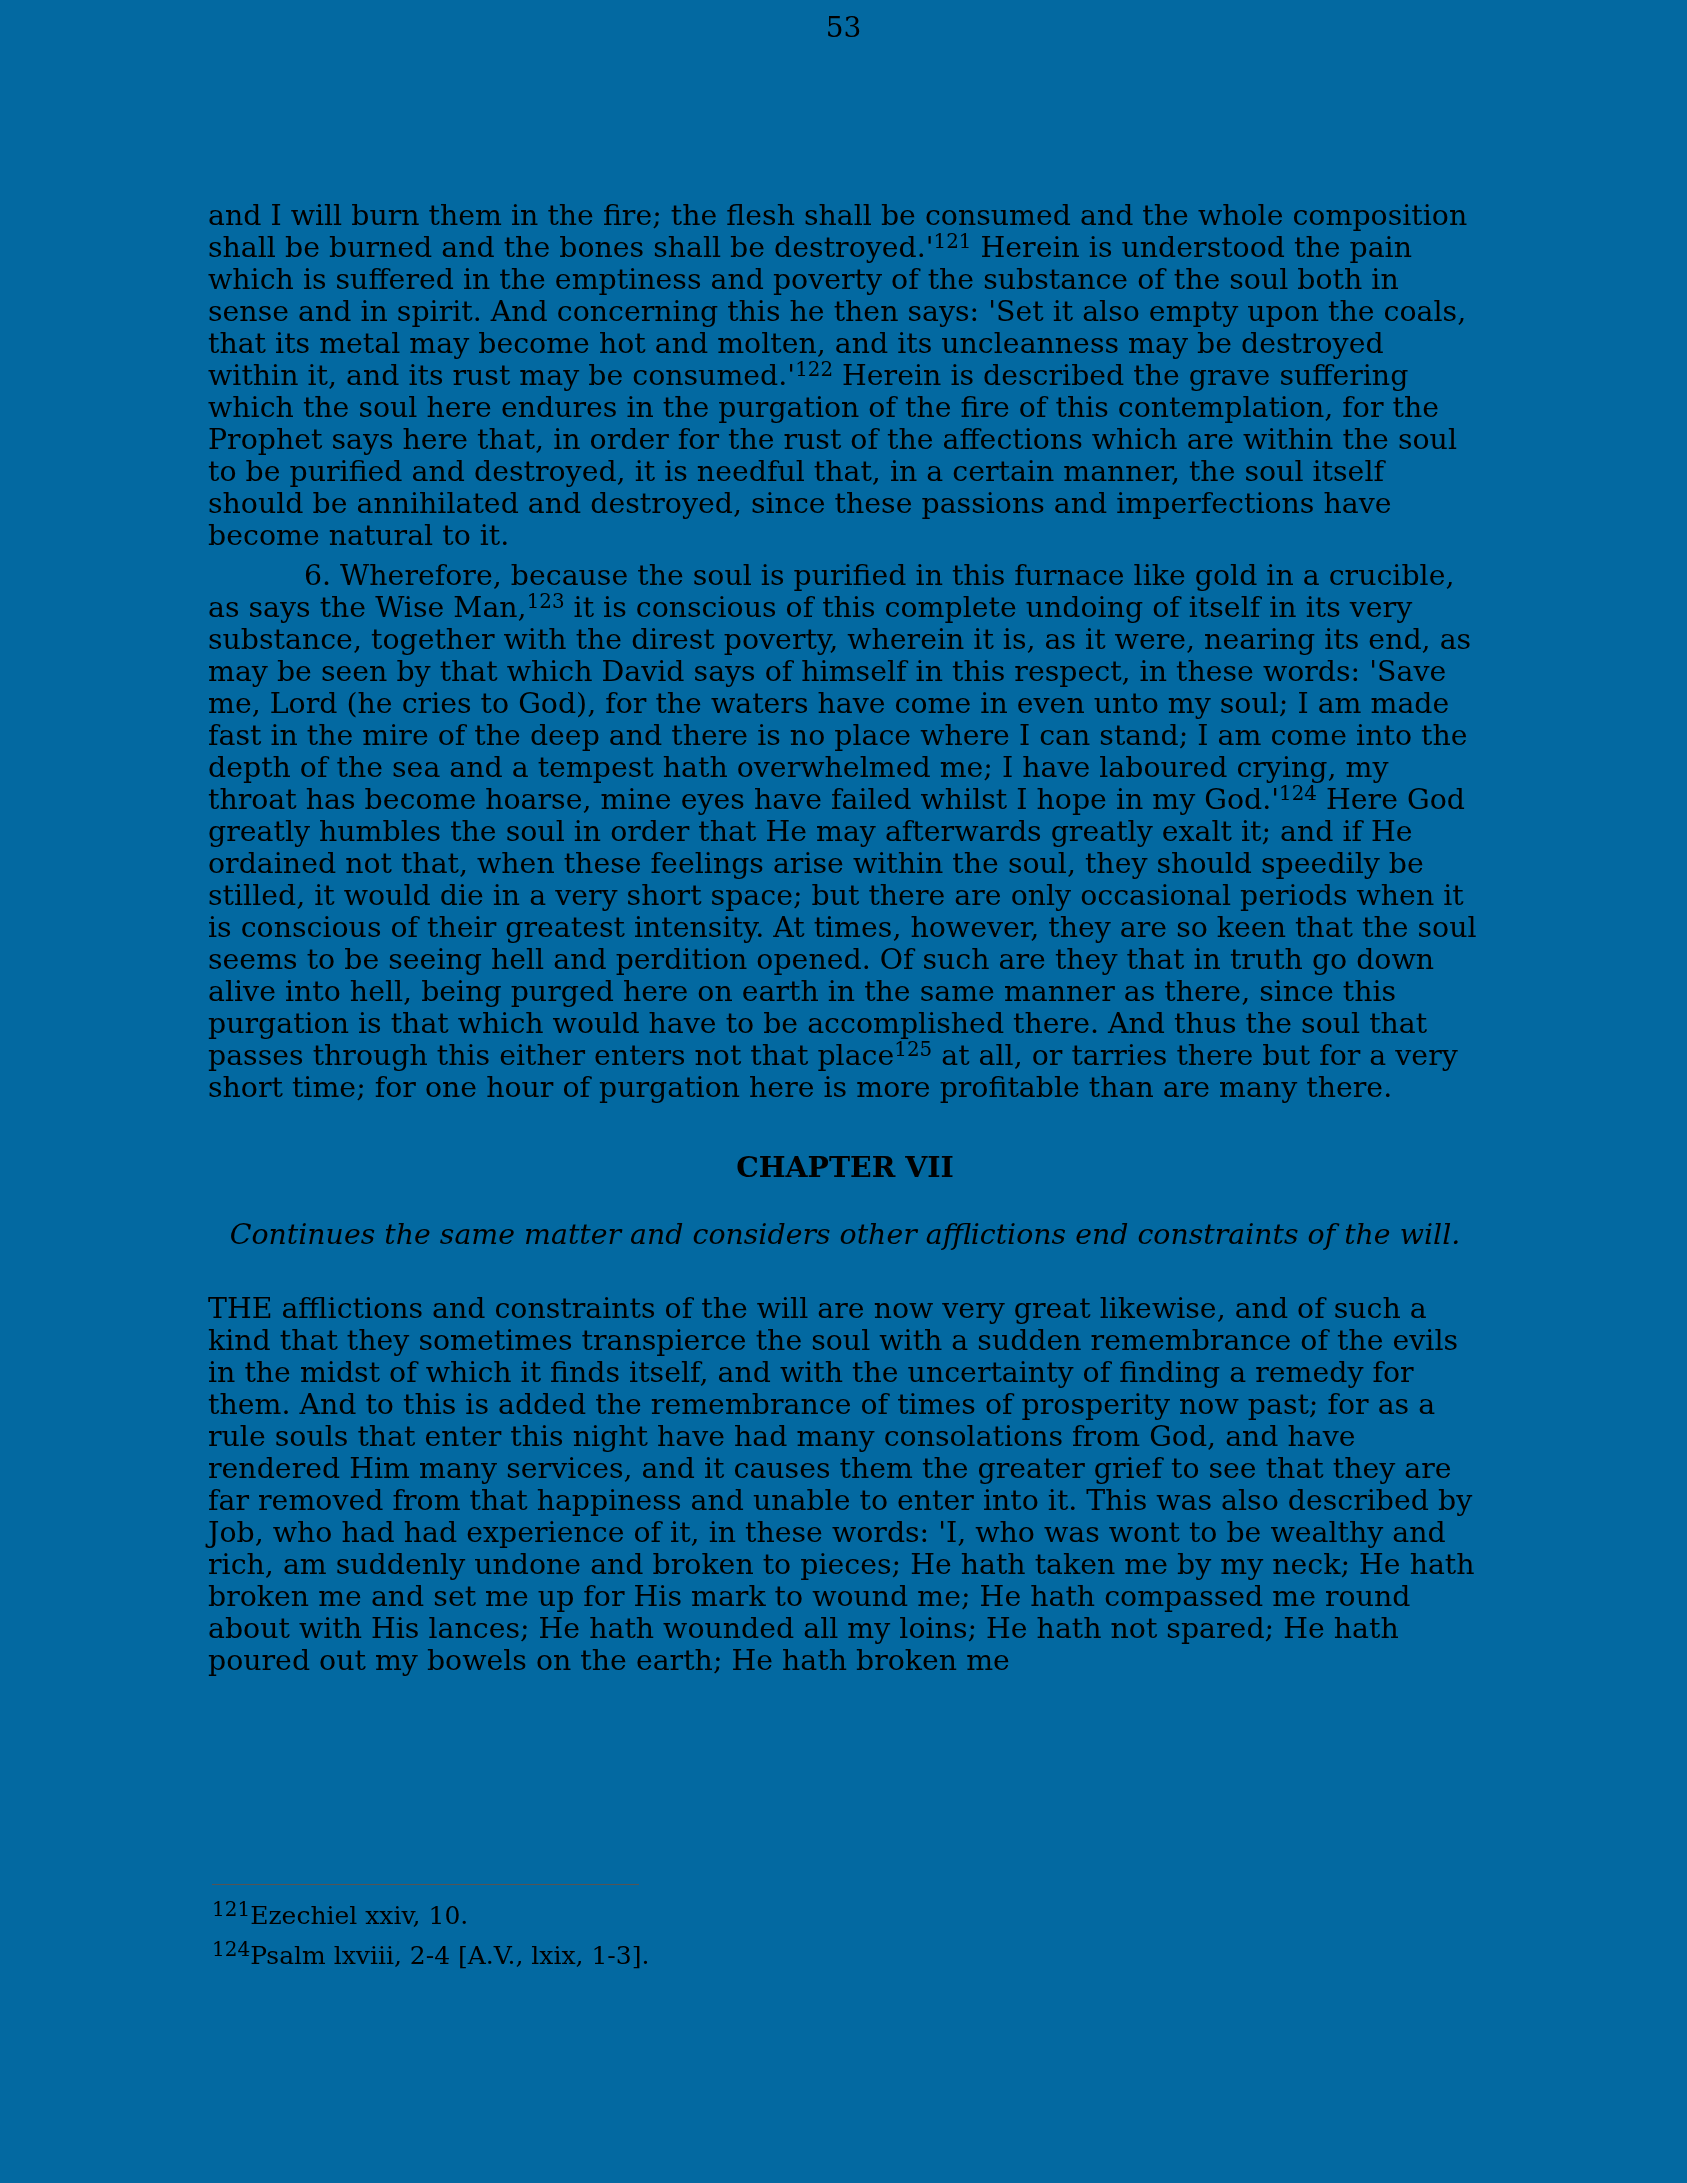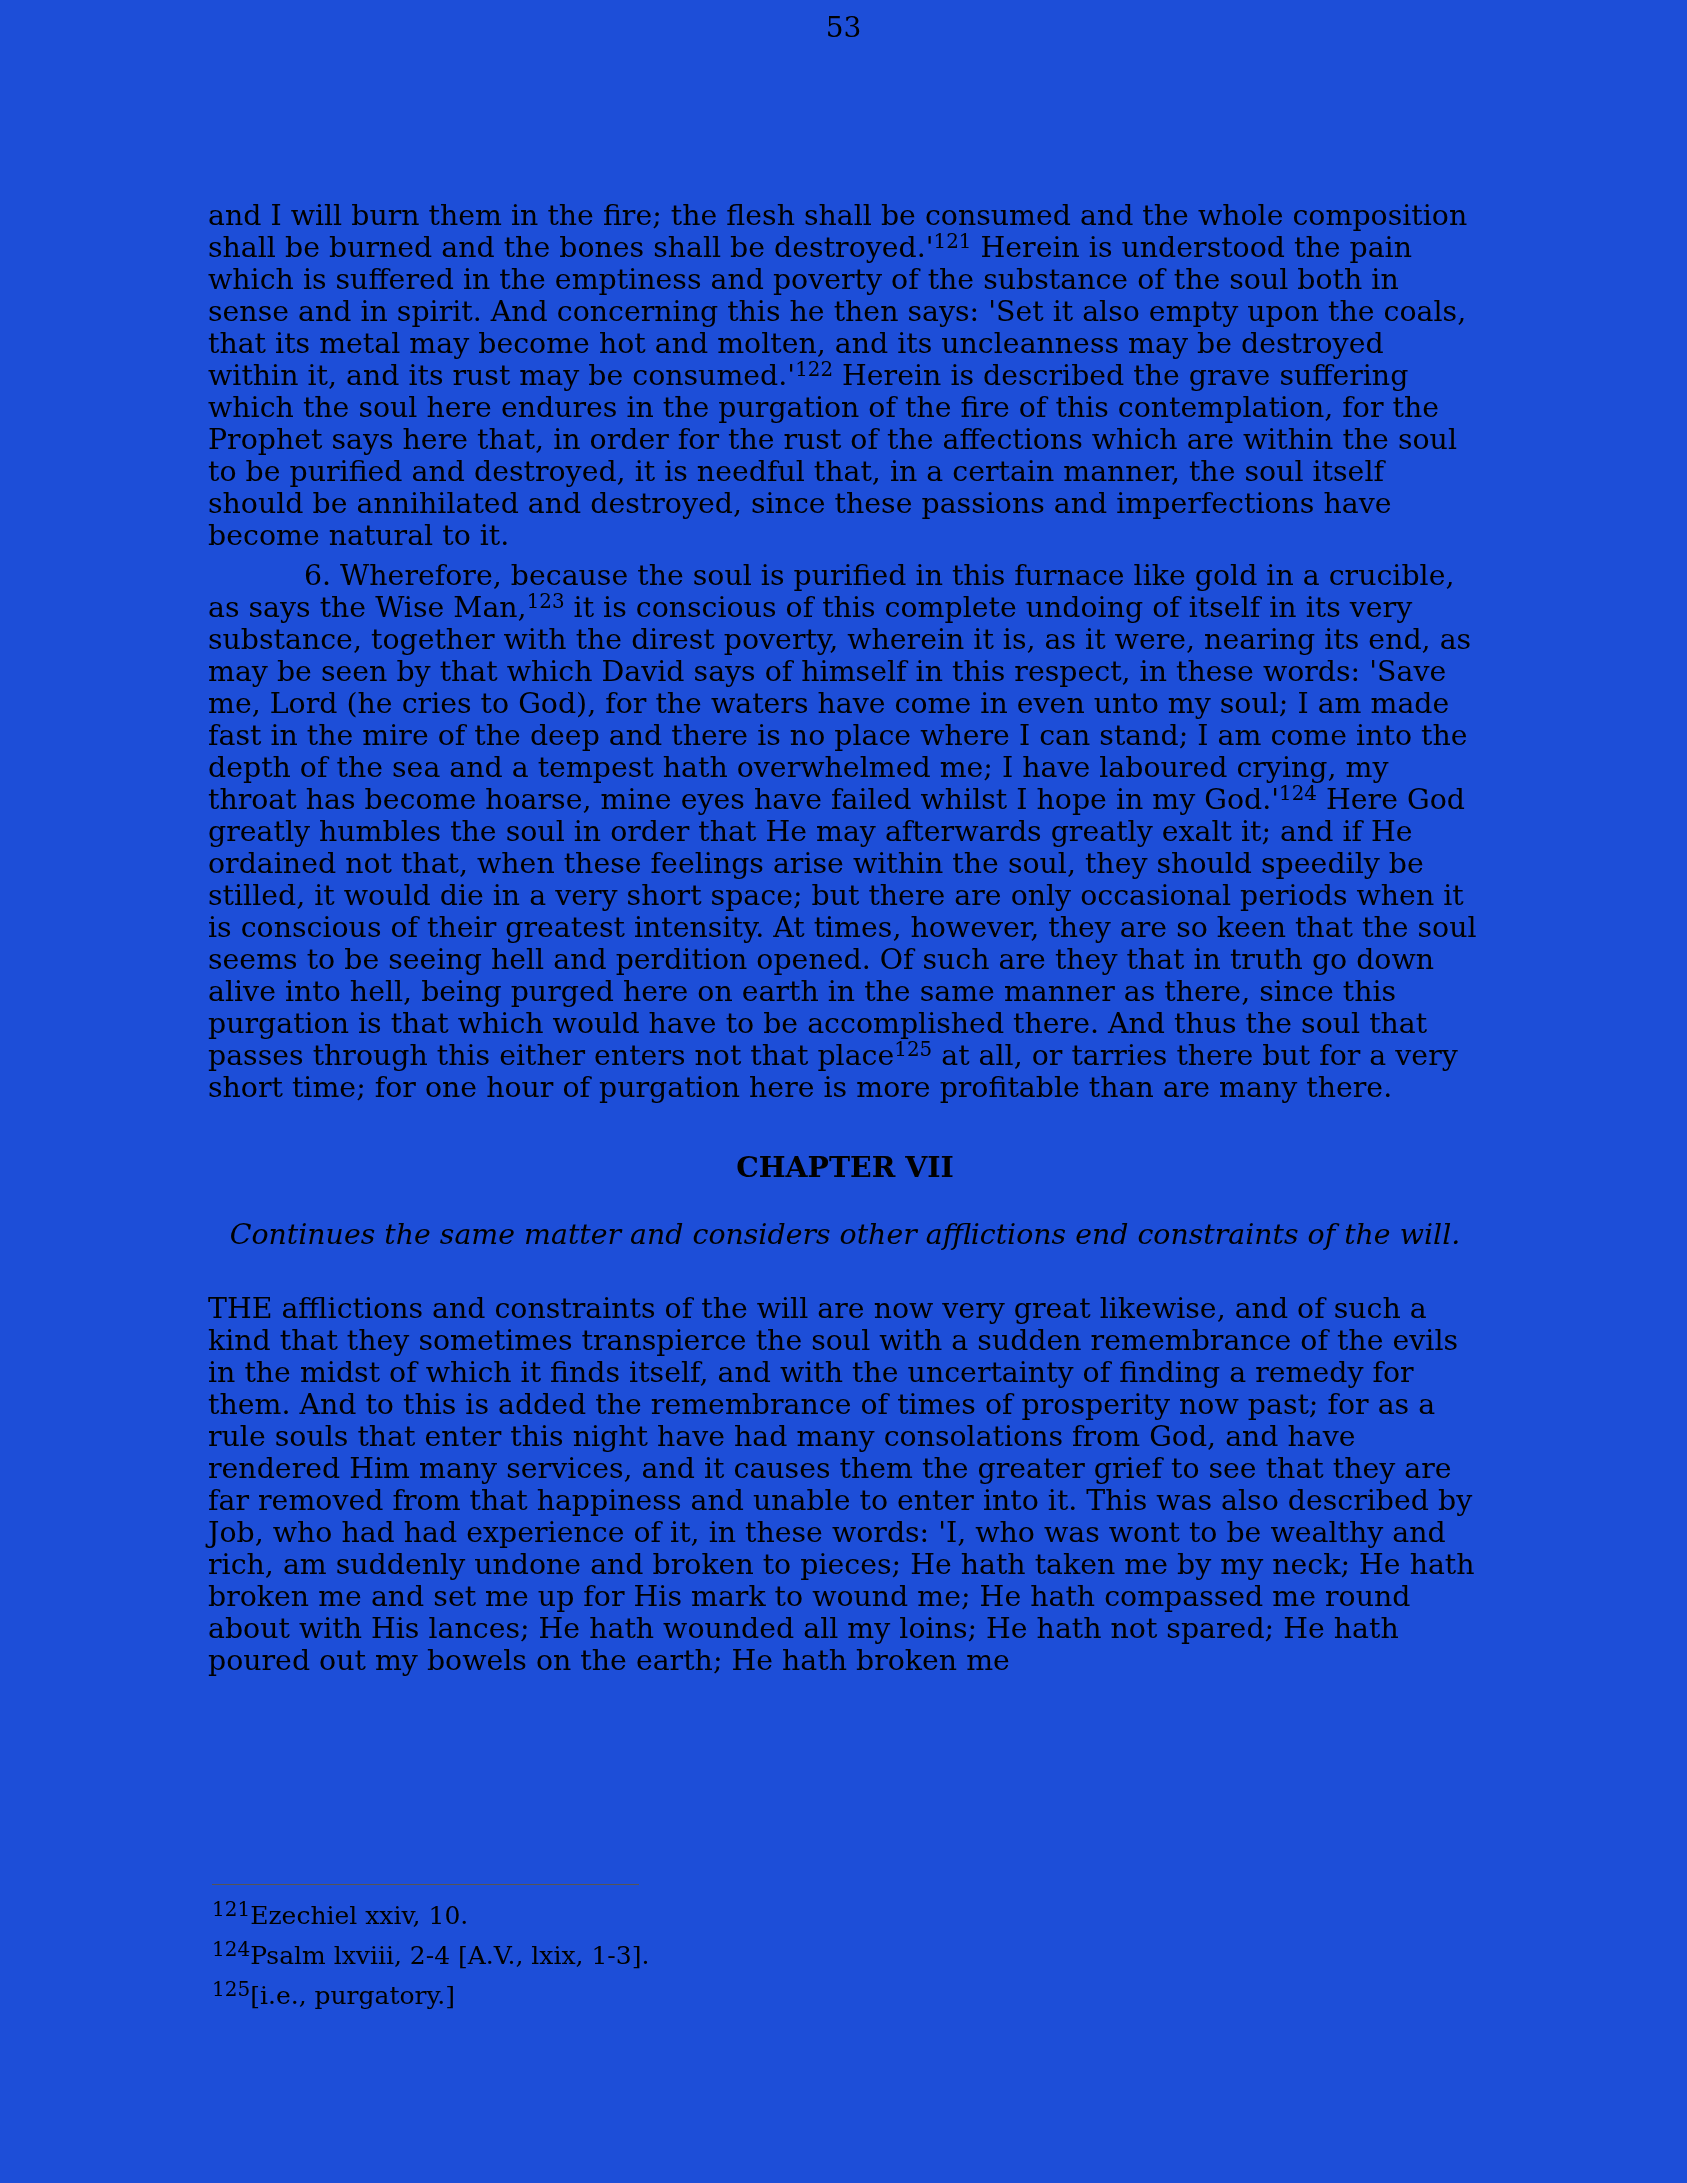--- a/index.html
+++ b/index.html
@@ -5,21 +5,21 @@
   * { box-sizing: border-box; }
   html, body {
     margin: 0;
     padding: 0;
     background: #ffffff;
   }
   .page {
     position: relative;
     width: 1687px;
     height: 2183px;
-    background: #1d4ed8;
+    background: #0369a1;
     color: #000000;
     font-family: "DejaVu Serif", "Liberation Serif", serif;
     overflow: hidden;
   }
   .page-number {
     position: absolute;
     top: 10.6px;
     left: 0;
     width: 100%;
     text-align: center;
@@ -99,17 +99,16 @@
       <div class="chapter-heading">CHAPTER VII</div>
       <div class="chapter-subtitle">Continues the same matter and considers other afflictions end constraints of the will.</div>
       <p class="body-paragraph"><span>THE afflictions and constraints of the will are now very great likewise, and of such a kind that they sometimes transpierce the soul with a sudden remembrance of the evils in the midst of which it finds itself, and with the uncertainty of finding a remedy for them. And to this is added the remembrance of times of prosperity now past; for as a rule souls that enter this night have had many consolations from God, and have rendered Him many services, and it causes them the greater grief to see that they are far removed from that happiness and unable to enter into it. This was also described by Job, who had had experience of it, in these words: 'I, who was wont to be wealthy and rich, am suddenly undone and broken to pieces; He hath taken me by my neck; He hath broken me and set me up for His mark to wound me; He hath compassed me round about with His lances; He hath wounded all my loins; He hath not spared; He hath poured out my bowels on the earth; He hath broken me</span></p>
     </div>
 
   <div class="footnotes">
     <hr class="footnote-rule">
     <div id="footnote-list">
         <div class="footnote"><sup class="footnote-num">121</sup><span>Ezechiel xxiv, 10.</span></div>
         <div class="footnote"><sup class="footnote-num">124</sup><span>Psalm lxviii, 2-4 [A.V., lxix, 1-3].</span></div>
-        <div class="footnote"><sup class="footnote-num">125</sup><span>[i.e., purgatory.]</span></div>
       </div>
   </div>
 </div>
 
 
 </body></html>

